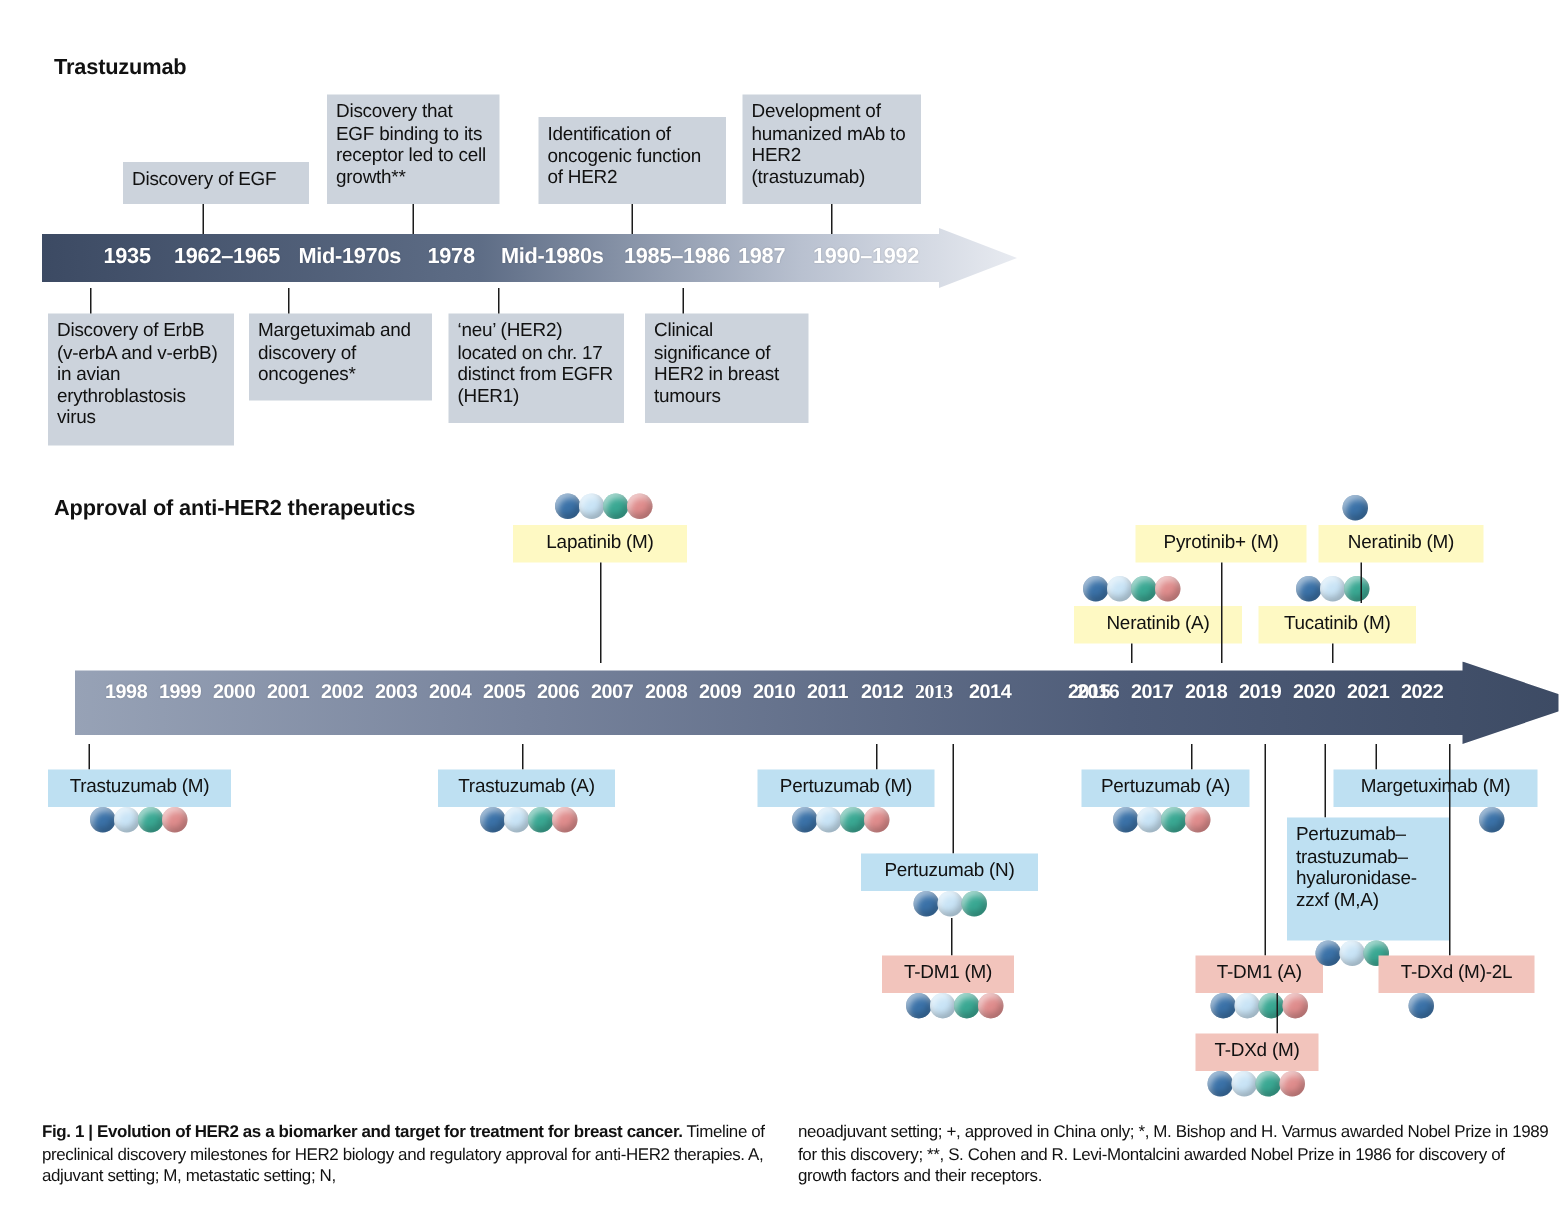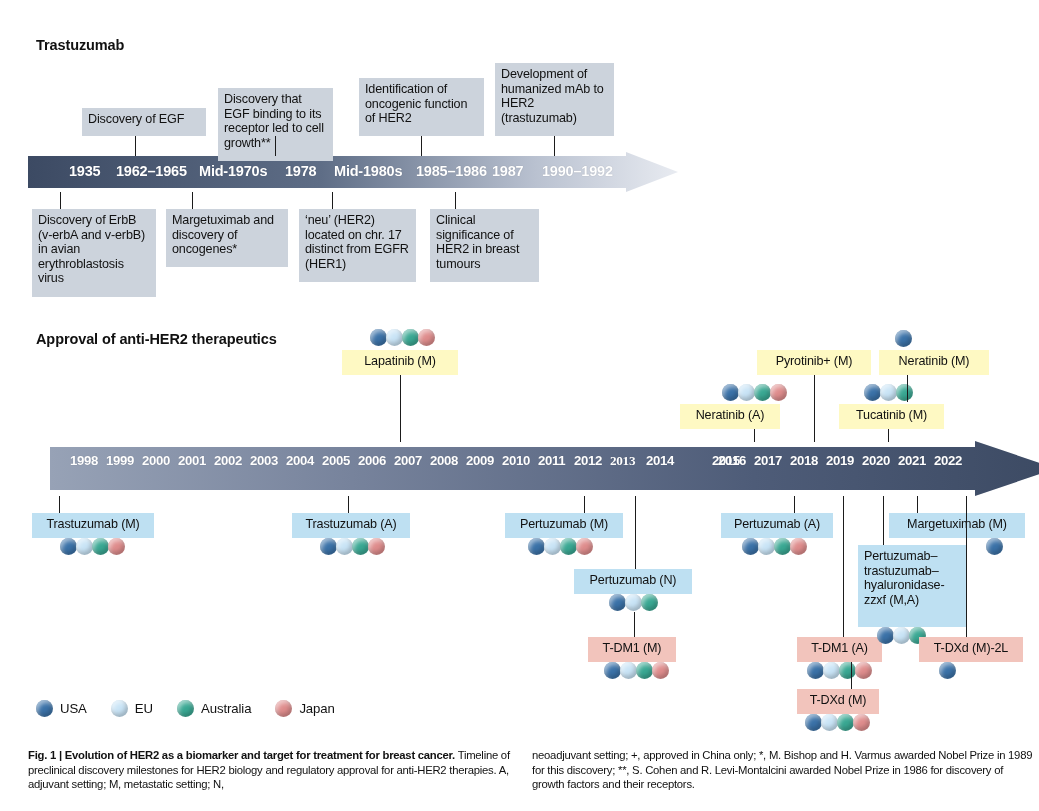--- a/index.html
+++ b/index.html
@@ -98,21 +98,21 @@
         <span class="yr yr1" style="left: 306px;">Mid-1980s</span>
         <span class="yr yr1" style="left: 388px;">1985–1986</span>
         <span class="yr yr1" style="left: 464px;">1987</span>
         <span class="yr yr1" style="left: 514px;">1990–1992</span>
       </div>
   </div>
 
   <div id="pre-above">
       <div class="box grey" style="left: 82px; top: 108px; width: 124px; min-height: 28px;">Discovery of EGF</div>
       <div class="conn" style="left: 135px; top: 136px; height: 20px;"></div>
-      <div class="box grey" style="left: 218px; top: 63px; width: 115px; min-height: 73px; margin-top: 25px;">Discovery that EGF binding to its receptor led to cell growth**</div>
+      <div class="box grey" style="left: 218px; top: 63px; width: 115px; min-height: 73px;">Discovery that EGF binding to its receptor led to cell growth**</div>
       <div class="conn" style="left: 275px; top: 136px; height: 20px;"></div>
       <div class="box grey" style="left: 359px; top: 78px; width: 125px; min-height: 58px;">Identification of oncogenic function of HER2</div>
       <div class="conn" style="left: 421px; top: 136px; height: 20px;"></div>
       <div class="box grey" style="left: 495px; top: 63px; width: 119px; min-height: 73px;">Development of humanized mAb to HER2 (trastuzumab)</div>
       <div class="conn" style="left: 554px; top: 136px; height: 20px;"></div>
     </div>
   <div id="pre-below">
       <div class="box grey" style="left: 32px; top: 209px; width: 124px; min-height: 88px;">Discovery of ErbB (v-erbA and v-erbB) in avian erythroblastosis virus</div>
       <div class="conn" style="left: 60px; top: 192px; height: 17px;"></div>
       <div class="box grey" style="left: 166px; top: 209px; width: 122px; min-height: 58px;">Margetuximab and discovery of oncogenes*</div>
@@ -168,21 +168,21 @@
 
   <div id="app-above">
       <div class="box center tki" style="left: 342px; top: 350px; width: 116px; min-height: 25px;">Lapatinib (M)</div>
       <div class="dots" style="left: 370px; top: 329px;">
         <span class="dot usa"></span>
         <span class="dot eu"></span>
         <span class="dot aus"></span>
         <span class="dot jpn"></span>
       </div>
       <div class="conn" style="left: 400px; top: 375px; height: 67px;"></div>
-      <div class="box center tki" style="left: 680px; top: 404px; width: 100px; min-height: 25px;">Neratinib (A)</div>
+      <div class="box center tki" style="left: 716px; top: 404px; width: 112px; min-height: 25px;">Neratinib (A)</div>
       <div class="dots" style="left: 722px; top: 384px;">
         <span class="dot usa"></span>
         <span class="dot eu"></span>
         <span class="dot aus"></span>
         <span class="dot jpn"></span>
       </div>
       <div class="conn" style="left: 754px; top: 429px; height: 13px;"></div>
       <div class="box center tki" style="left: 757px; top: 350px; width: 114px; min-height: 25px;">Pyrotinib+ (M)</div>
       <div class="conn" style="left: 814px; top: 375px; height: 67px;"></div>
       <div class="box center tki" style="left: 839px; top: 404px; width: 105px; min-height: 25px;">Tucatinib (M)</div>
@@ -275,30 +275,20 @@
         <span class="dot usa"></span>
       </div>
       <div class="conn" style="left: 966px; top: 496px; height: 141px;"></div>
       <div class="box adc center" style="left: 919px; top: 637px; width: 104px; min-height: 25px;">T-DXd (M)-2L</div>
       <div class="dots" style="left: 939px; top: 662px;">
         <span class="dot usa"></span>
       </div>
     </div>
 
   <div class="legend" style="left:36px;top:668px;width:400px;height:60px;">
-    <div class="legend-row" id="legend-regions" style="left:0;top:32px;">
-        <span class="legend-dot usa" style="background: rgb(59, 114, 168);"></span>
-        <span class="legend-label">USA</span>
-        <span class="legend-dot eu" style="background: rgb(201, 228, 246);"></span>
-        <span class="legend-label">EU</span>
-        <span class="legend-dot aus" style="background: rgb(58, 168, 147);"></span>
-        <span class="legend-label">Australia</span>
-        <span class="legend-dot jpn" style="background: rgb(223, 141, 141);"></span>
-        <span class="legend-label">Japan</span>
-      </div>
   </div>
 
   <div class="caption" style="left:28px;top:748px;width:495px;">
     <b>Fig. 1 | Evolution of HER2 as a biomarker and target for treatment for breast cancer.</b><span> Timeline of preclinical discovery milestones for HER2 biology and regulatory approval for anti-HER2 therapies. A, adjuvant setting; M, metastatic setting; N,</span>
   </div>
   <div class="caption" style="left:532px;top:748px;width:505px;">neoadjuvant setting; +, approved in China only; *, M. Bishop and H. Varmus awarded Nobel Prize in 1989 for this discovery; **, S. Cohen and R. Levi-Montalcini awarded Nobel Prize in 1986 for discovery of growth factors and their receptors.</div>
 
 </div>
 
 </body></html>

